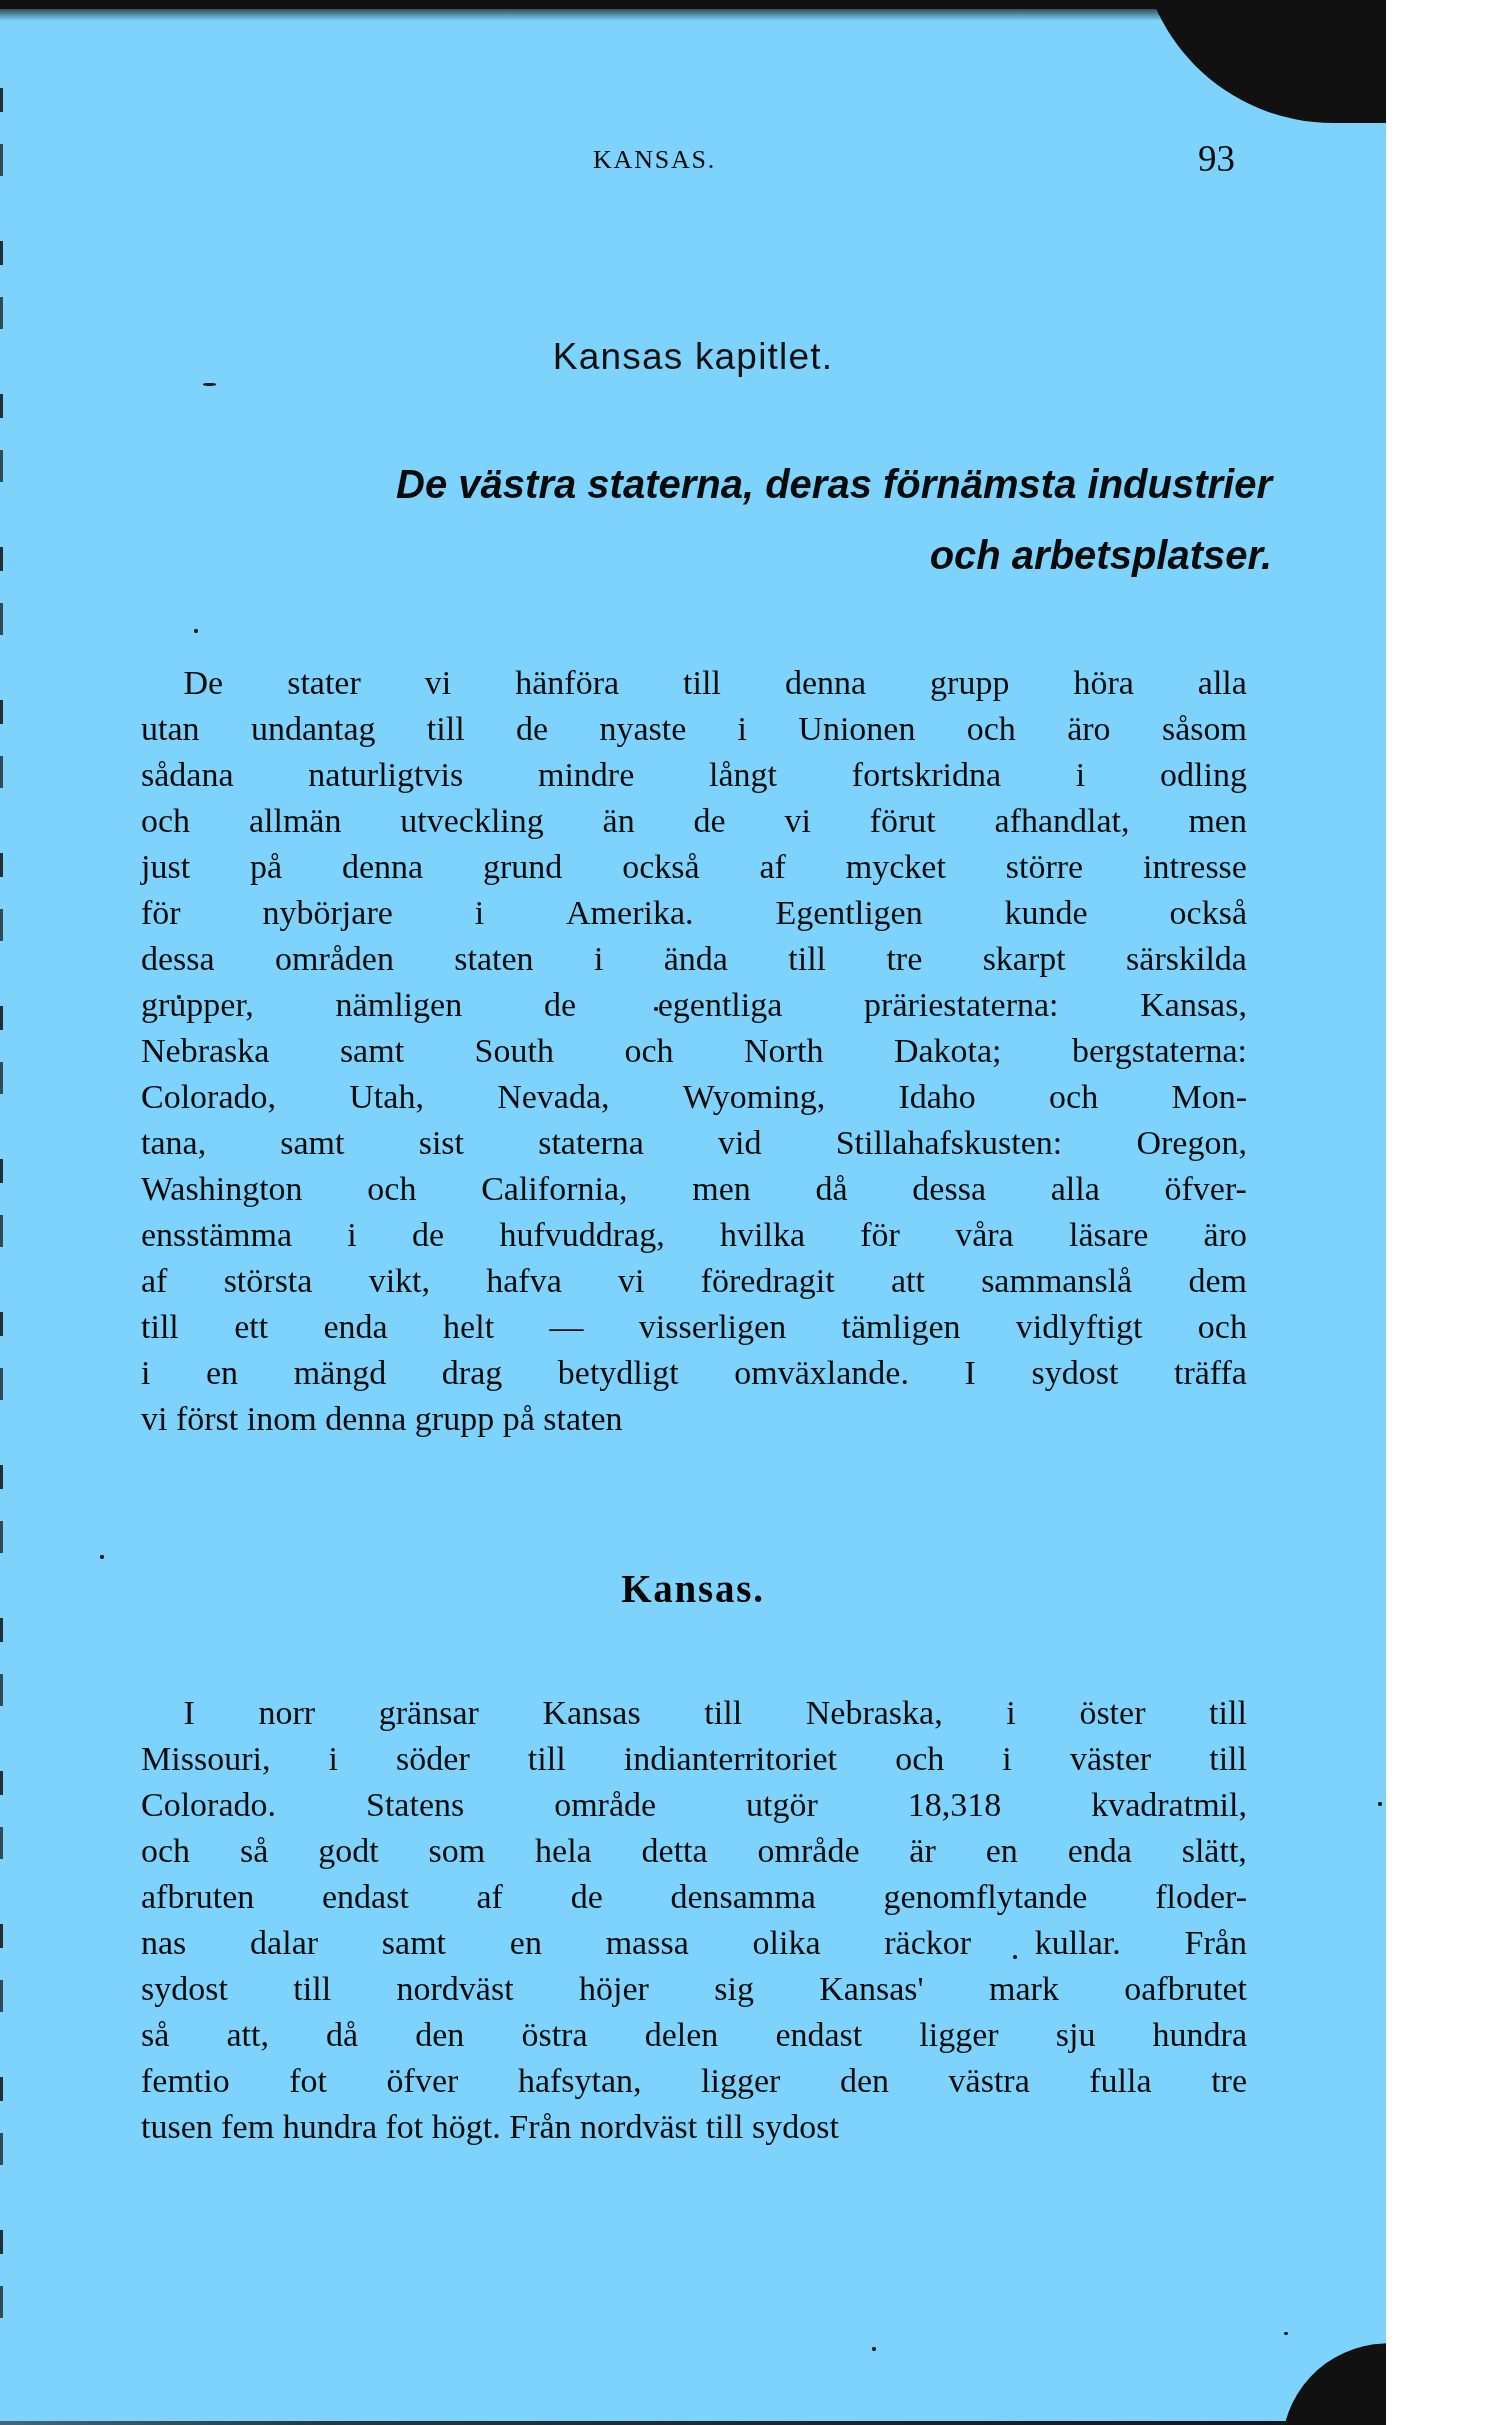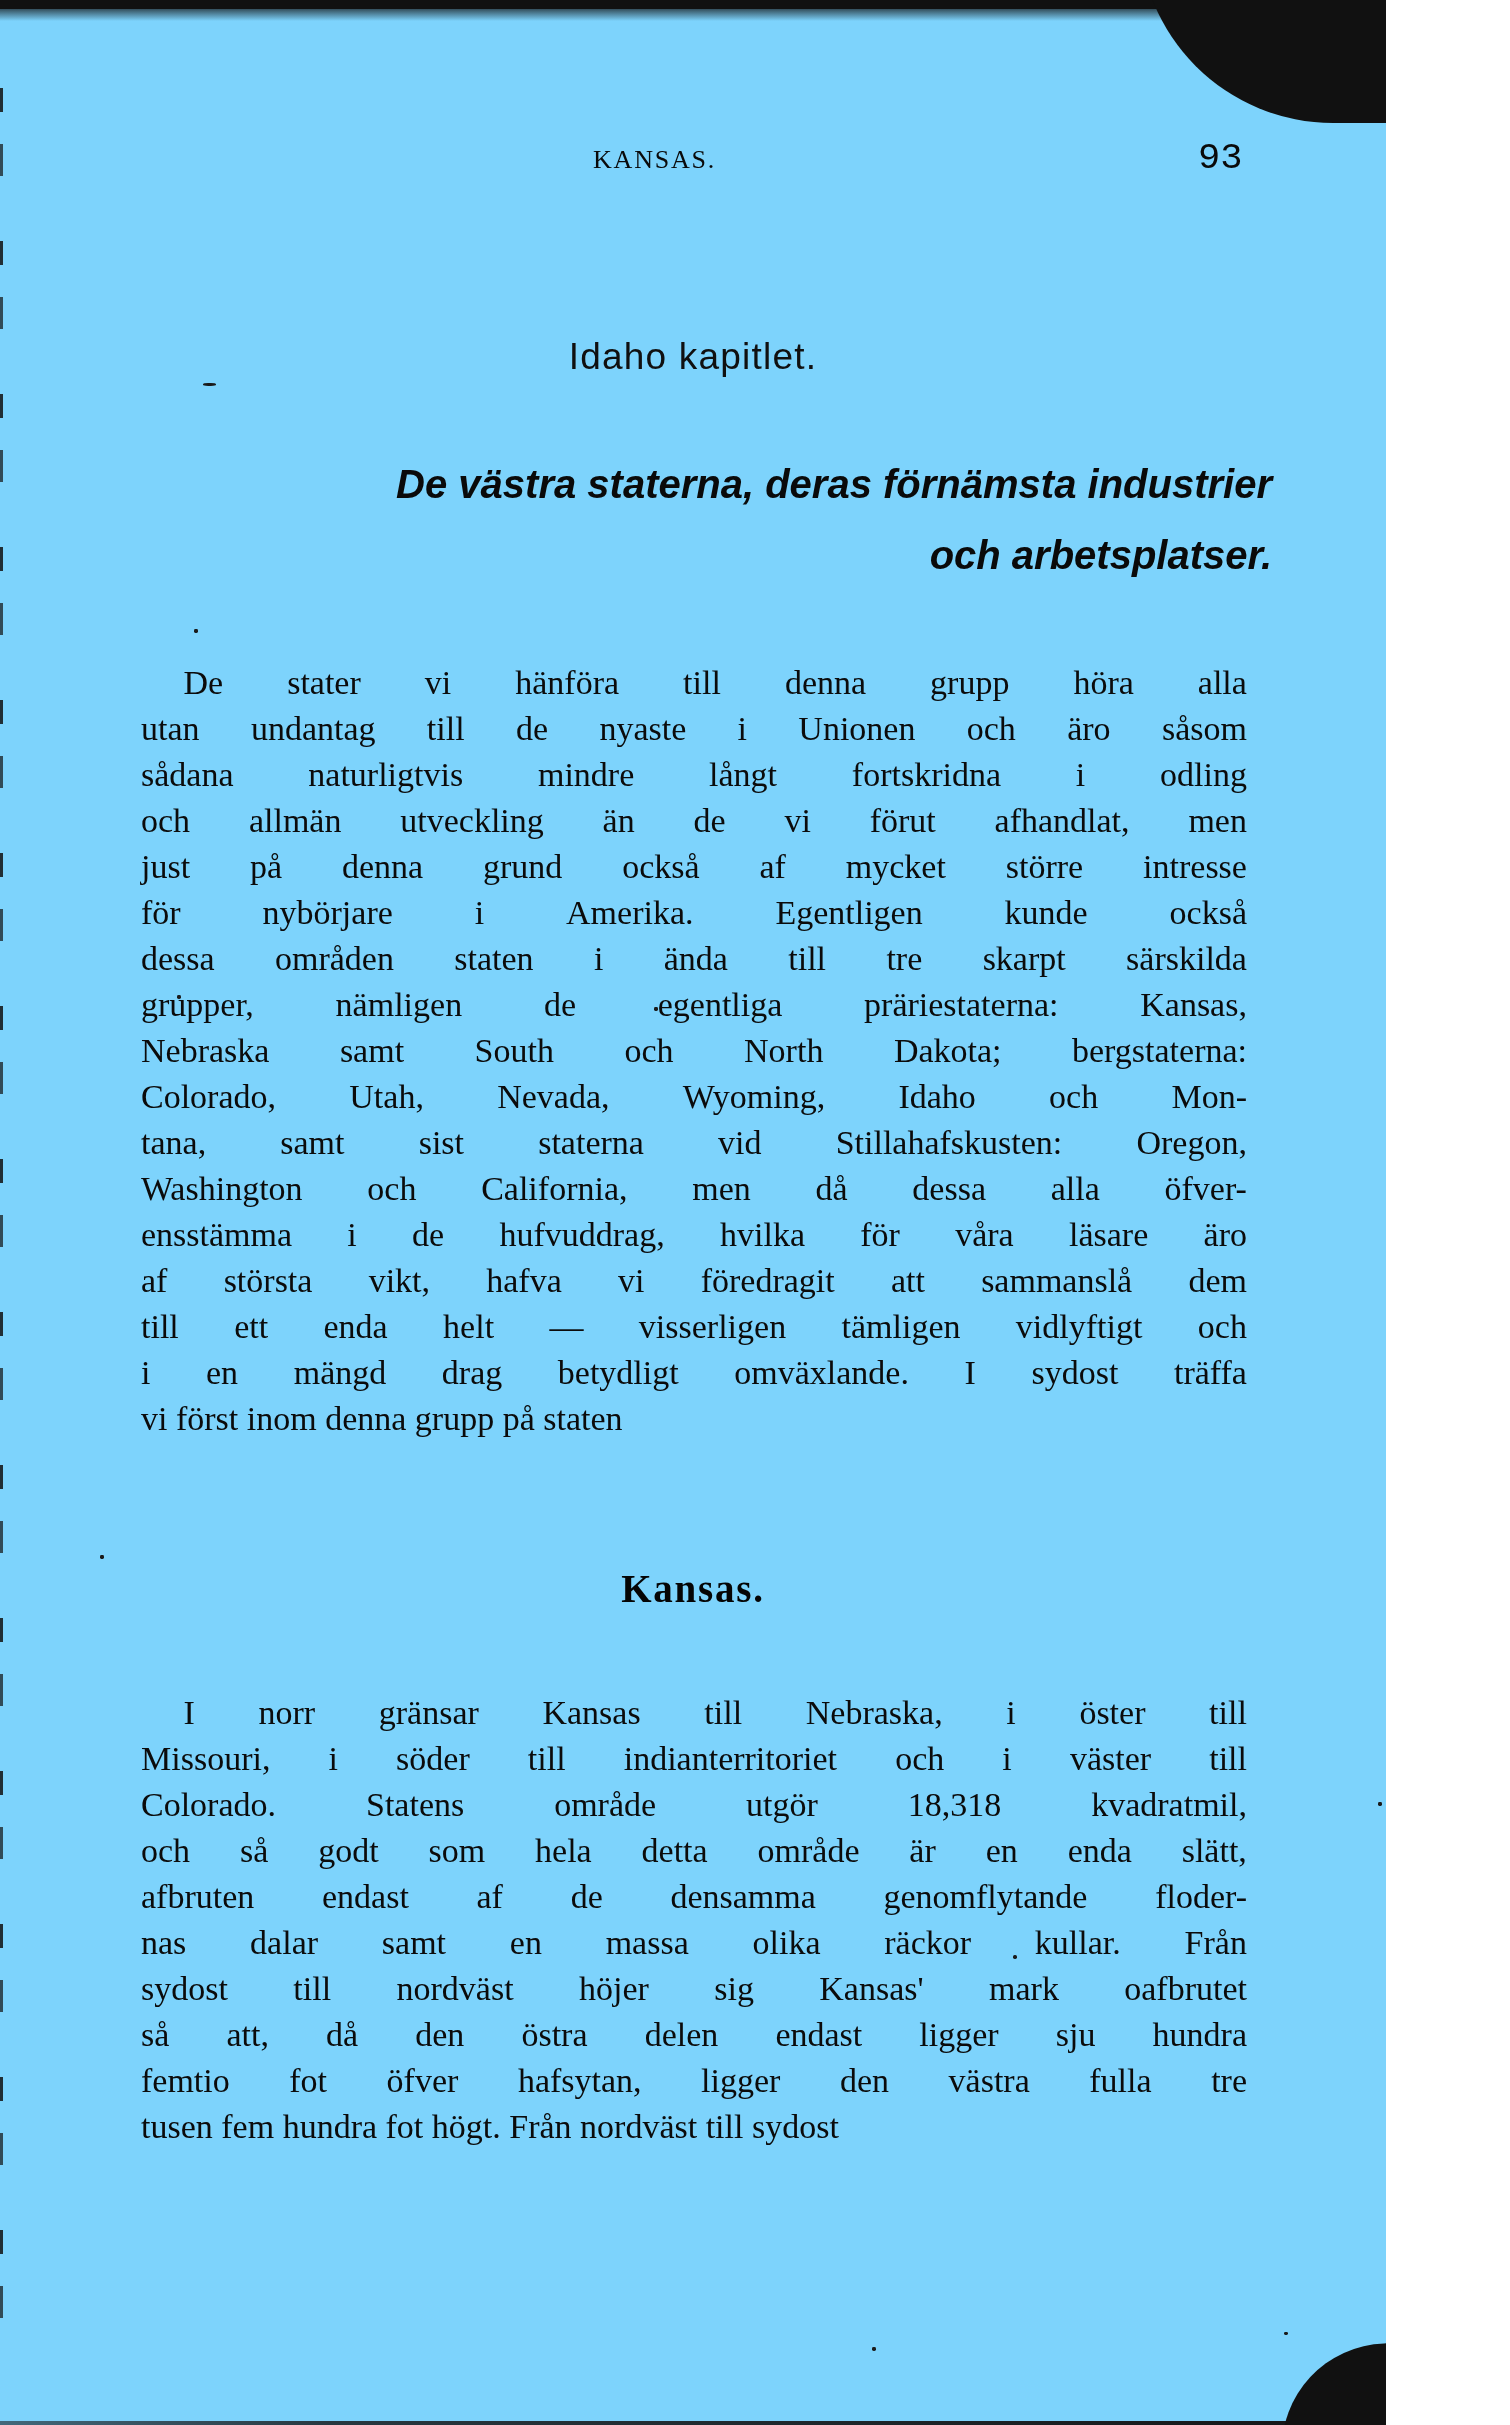--- a/index.html
+++ b/index.html
@@ -102,21 +102,21 @@
     letter-spacing: 1.8px;
     font-variant: small-caps;
     text-transform: uppercase;
     font-family: "Liberation Serif", "DejaVu Serif", serif;
   }
   .running-head-page {
     position: absolute;
     left: 1057px;
     top: -3.5px;
     font-size: 37px;
-    font-family: Liberation Mono, monospace;
+    font-family: Liberation Serif, serif;
   }
 
   
   .chapter-label {
     position: absolute;
     top: 336px;
     left: 141px;
     width: 1104px;
     text-align: center;
     font-family: "Liberation Sans", "DejaVu Sans", sans-serif;
@@ -206,21 +206,21 @@
   <div class="speck" style="left:194px;  top:629px; width:3.5px;  height:3.5px;"></div>
   <div class="speck" style="left:1378px; top:1802px; width:3.5px;  height:3.5px;"></div>
   <div class="speck" style="left:203px;  top:383px;  width:13px; height:2.9px;"></div>
   <div class="speck" style="left:1013px; top:1955px; width:4.1px;  height:4.1px;"></div>
 
   <div class="running-head">
     <div class="running-head-title">KANSAS.</div>
     <div class="running-head-page">93</div>
   </div>
 
-  <div class="chapter-label">Idaho kapitlet.</div>
+  <div class="chapter-label">Kansas kapitlet.</div>
 
   <div class="chapter-title">
     <span>De västra staterna, deras förnämsta industrier</span>
     <span class="line2">och arbetsplatser.</span>
   </div>
 
   <div class="body-block" id="para-intro">
       <div class="body-line justify">
         <span>&nbsp;&nbsp;&nbsp;&nbsp;&nbsp;De</span>
         <span>stater</span>

